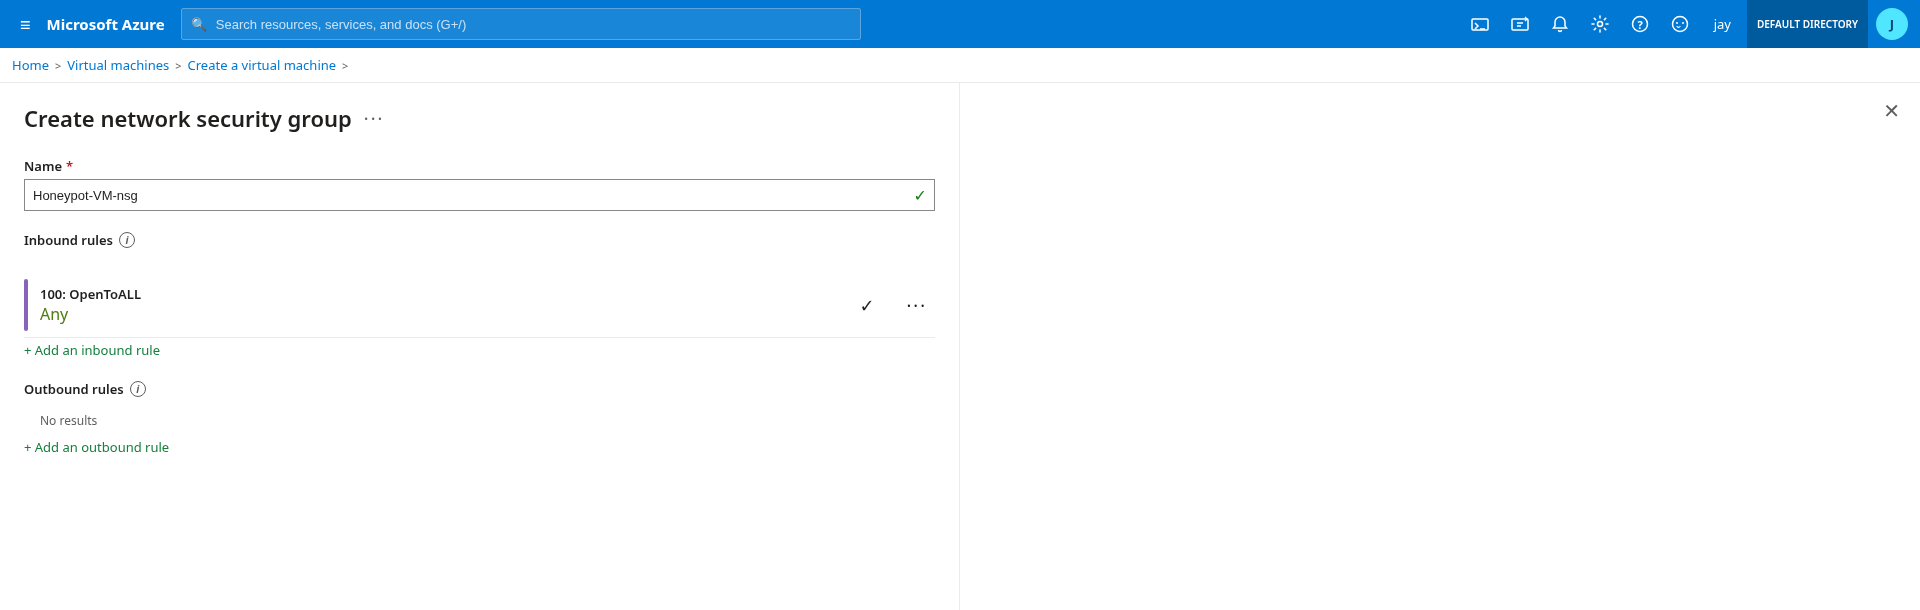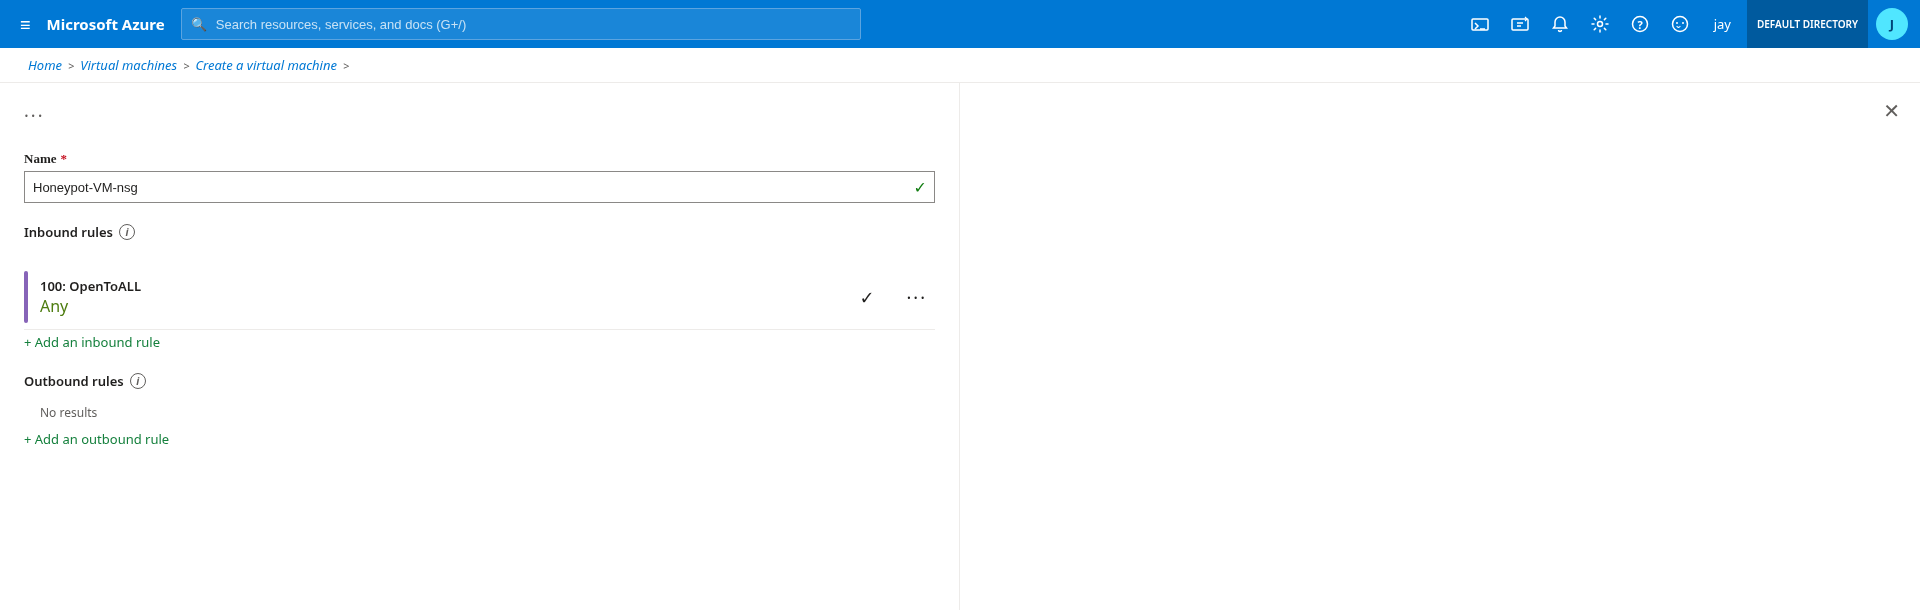--- a/index.html
+++ b/index.html
@@ -103,27 +103,26 @@
       align-items: center;
       justify-content: center;
       color: #004578;
       font-weight: 700;
       font-size: 13px;
     }
 
     
     .breadcrumb-bar {
       background: white;
-      padding: 8px 28px;
+      padding: 8px 12px;
       display: flex;
       align-items: center;
       gap: 6px;
       font-size: 13px;
       border-bottom: 1px solid #edebe9;
-      font-style: italic;
     }
     .breadcrumb-link {
       color: #0078d4;
       cursor: pointer;
       text-decoration: none;
     }
     .breadcrumb-sep {
       color: #605e5c;
       font-size: 11px;
     }
@@ -166,21 +165,20 @@
       margin-bottom: 20px;
     }
     .field-label {
       font-size: 13px;
       font-weight: 600;
       color: #201f1e;
       margin-bottom: 4px;
       display: flex;
       align-items: center;
       gap: 4px;
-      font-family: Liberation Serif, serif;
     }
     .required-star { color: #c50f1f; }
     .field-input-wrap {
       position: relative;
       border-radius: 6px;
     }
     .field-input {
       width: 100%;
       height: 32px;
       border: 1px solid #8a8886;
@@ -380,20 +378,21 @@
   <span class="breadcrumb-sep">&gt;</span>
   <a class="breadcrumb-link">Create a virtual machine</a>
   <span class="breadcrumb-sep">&gt;</span>
 </div>
 
 <div class="main-layout">
 
   <div class="left-panel">
 
     <div class="page-title-row">
+      <h1 class="page-title">Create network security group</h1>
       <span class="page-title-dots">···</span>
     </div>
 
     <div class="field-group">
       <div class="field-label">
         <span>Name</span>
         <span class="required-star">*</span>
       </div>
       <div class="field-input-wrap">
         <input class="field-input" type="text" value="Honeypot-VM-nsg" style="">

